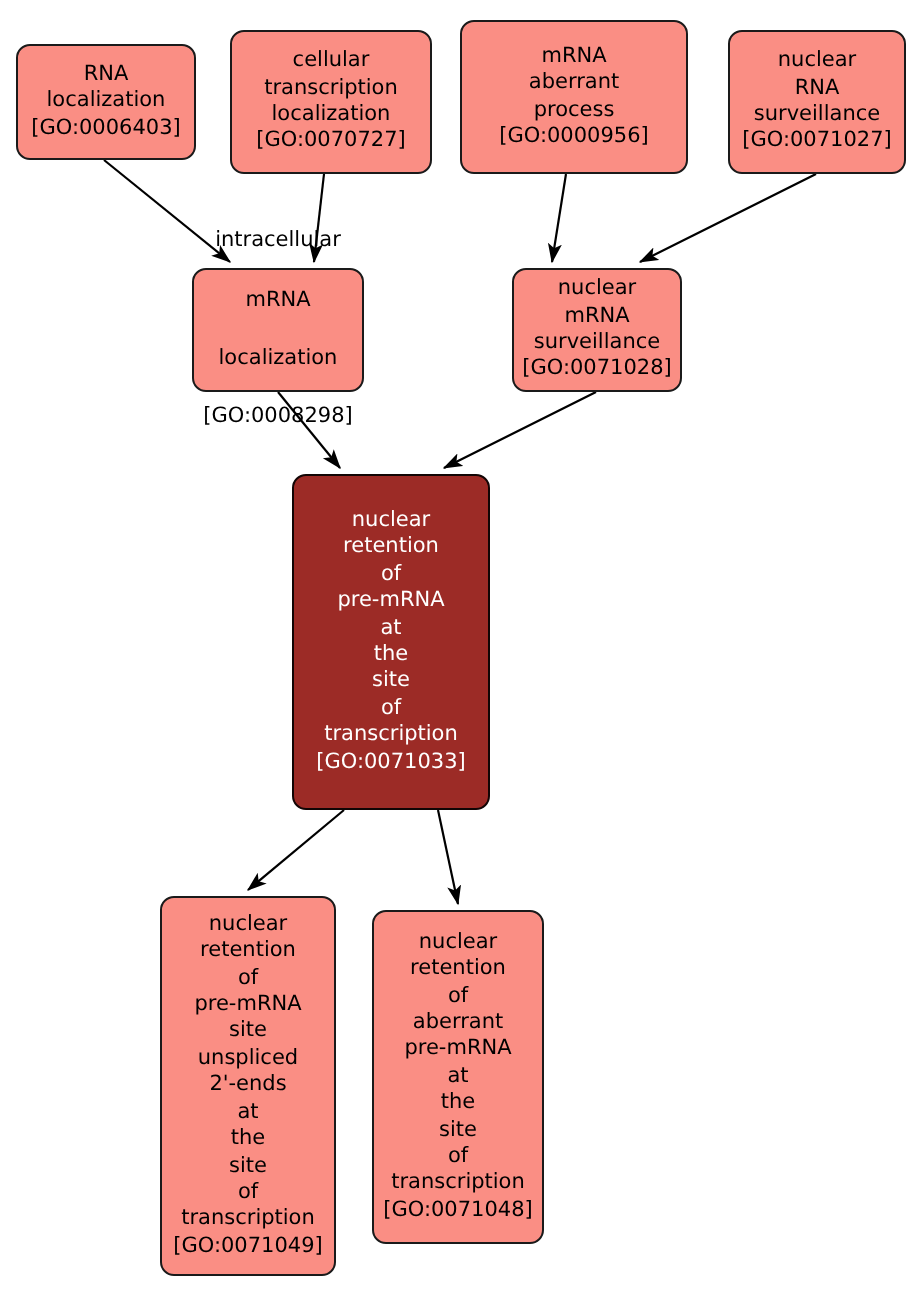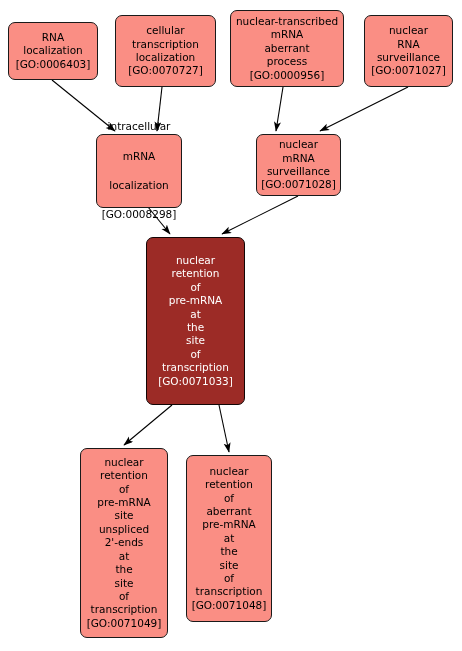--- a/index.html
+++ b/index.html
@@ -80,33 +80,32 @@
         <span class="line">localization</span>
         <span class="line">[GO:0006403]</span>
       </div>
       <div class="node normal" title="cellular macromolecule localization [GO:0070727]" style="left: 115px; top: 15px; width: 101px; height: 72px;">
         <span class="line">cellular</span>
         <span class="line">transcription</span>
         <span class="line">localization</span>
         <span class="line">[GO:0070727]</span>
       </div>
       <div class="node normal" title="nuclear-transcribed mRNA catabolic process [GO:0000956]" style="left: 230px; top: 10px; width: 114px; height: 77px;">
-        <span class="line">nuclear-transcribed</span>
         <span class="line">mRNA</span>
         <span class="line">aberrant</span>
         <span class="line">process</span>
         <span class="line">[GO:0000956]</span>
       </div>
       <div class="node normal" title="nuclear RNA surveillance [GO:0071027]" style="left: 364px; top: 15px; width: 89px; height: 72px;">
         <span class="line">nuclear</span>
         <span class="line">RNA</span>
         <span class="line">surveillance</span>
         <span class="line">[GO:0071027]</span>
       </div>
-      <div class="node normal" title="intracellular mRNA localization [GO:0008298]" style="left: 96px; top: 134px; width: 86px; height: 74px; gap: 16px;">
+      <div class="node normal" title="intracellular mRNA localization [GO:0008298]" style="left: 96px; top: 134px; width: 86px; height: 62px; gap: 16px;">
         <span class="line">intracellular</span>
         <span class="line">mRNA</span>
         <span class="line">localization</span>
         <span class="line">[GO:0008298]</span>
       </div>
       <div class="node normal" title="nuclear mRNA surveillance [GO:0071028]" style="left: 256px; top: 134px; width: 85px; height: 62px;">
         <span class="line">nuclear</span>
         <span class="line">mRNA</span>
         <span class="line">surveillance</span>
         <span class="line">[GO:0071028]</span>

